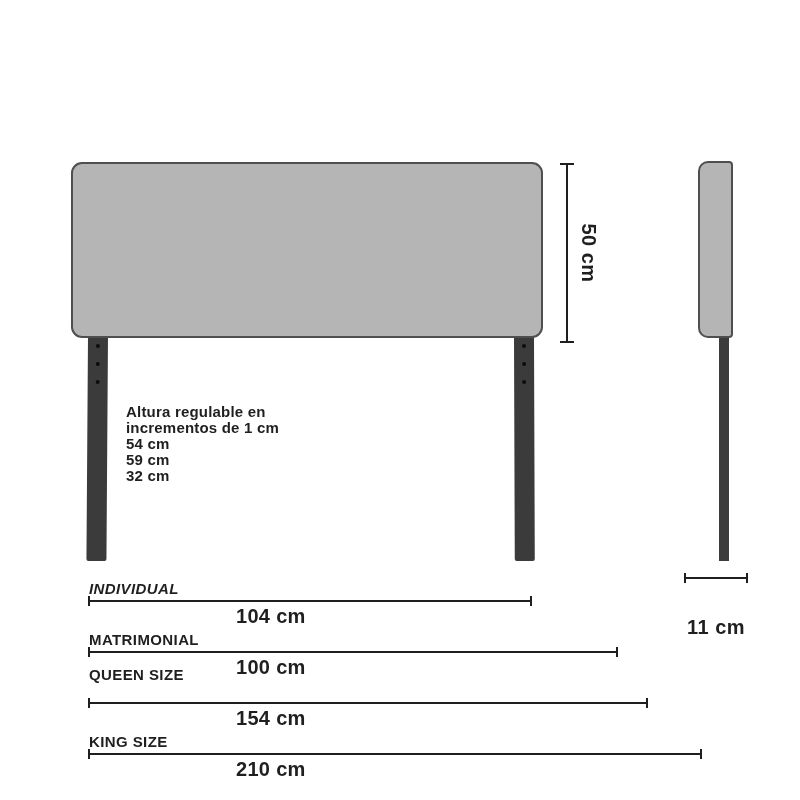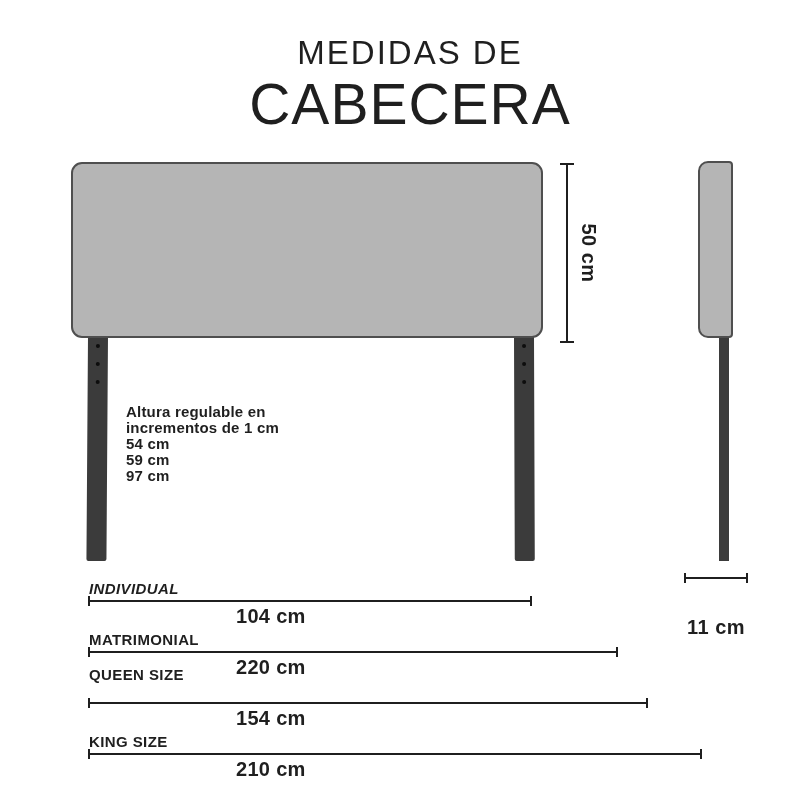--- a/index.html
+++ b/index.html
@@ -83,24 +83,20 @@
   .row1-label{top:580px;font-style:italic;} .row1-line{left:88px;top:596px;width:444px;} .row1-value{top:605px;}
   .row2-label{top:631px;} .row2-line{left:88px;top:647px;width:530px;} .row2-value{top:656px;}
   .row3-label{top:666px;} .row3-line{left:88px;top:698px;width:560px;} .row3-value{top:707px;}
   .row4-label{top:733px;} .row4-line{left:88px;top:749px;width:614px;} .row4-value{top:758px;}
 </style>
 </head>
 <body>
 
 <div class="canvas">
 
-  <div class="title-block">
-    <div class="title-sub">MEDIDAS DE</div>
-    <div class="title-main">CABECERA</div>
-  </div>
 
   <div>
     <div class="hb-leg left">
       <span class="hole h1"></span>
       <span class="hole h2"></span>
       <span class="hole h3"></span>
     </div>
     <div class="hb-leg right">
       <span class="hole h1"></span>
       <span class="hole h2"></span>
@@ -112,21 +108,21 @@
   <div class="dim-v">
     <span class="vline"></span>
   </div>
   <div class="dim-v-label">50 cm</div>
 
   <div class="note">
     <div>Altura regulable en</div>
     <div>incrementos de 1 cm</div>
     <div>54 cm</div>
     <div>59 cm</div>
-    <div>97 cm</div>
+    <div>32 cm</div>
   </div>
 
   <div>
     <div class="side-leg"></div>
     <div class="side-panel"></div>
   </div>
 
   <div class="dim-h dim-depth">
     <span class="hline"></span>
   </div>
@@ -138,21 +134,21 @@
         <span class="hline"></span>
       </div>
     <div class="size-value row1-value">104 cm</div>
   </div>
 
   <div>
     <div class="size-label row2-label">MATRIMONIAL</div>
     <div class="dim-h row2-line">
         <span class="hline"></span>
       </div>
-    <div class="size-value row2-value">220 cm</div>
+    <div class="size-value row2-value">100 cm</div>
   </div>
 
   <div>
     <div class="size-label row3-label">QUEEN SIZE</div>
     <div class="dim-h row3-line">
         <span class="hline"></span>
       </div>
     <div class="size-value row3-value">154 cm</div>
   </div>
 

